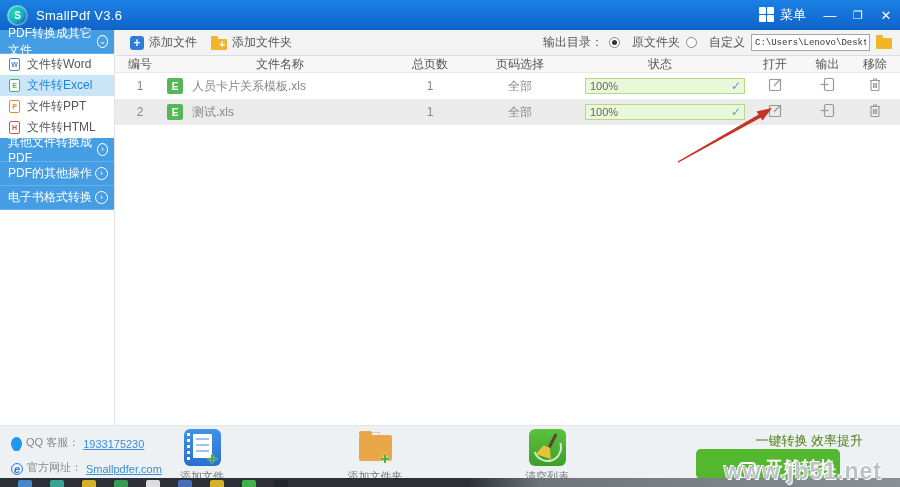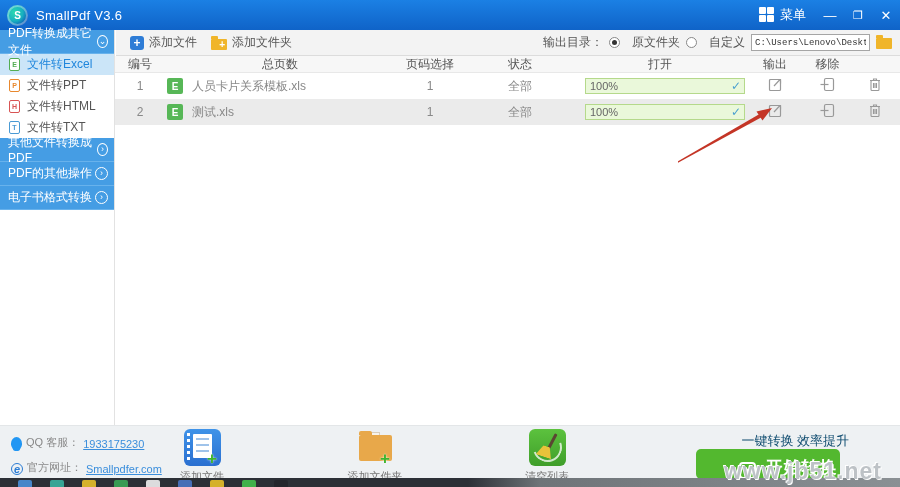--- a/index.html
+++ b/index.html
@@ -90,21 +90,21 @@
   .bi-folder .body { position:absolute; left:2px; top:6px; width:33px; height:26px; background:#e8a84a; border-radius:2px; }
   .bi-folder .body::before { content:""; position:absolute; left:0; top:-4px; width:13px; height:4px; background:#e8a84a; border-radius:2px 2px 0 0; }
   .bi-folder .paper { position:absolute; left:6px; top:3px; width:17px; height:14px; background:#f7f3ec; border:1px solid #d8cdbb; }
   .bi-folder .paper i { display:block; height:2px; background:#c8bfae; margin:3px 2px 0 2px; }
   .bi-clear { background:linear-gradient(180deg,#5cc23e,#3f9e2a); }
   .bi-clear .swoosh { position:absolute; left:4px; top:4px; width:29px; height:29px; border:2px solid rgba(255,255,255,.75);
     border-radius:50%; border-top-color:transparent; border-left-color:transparent; transform:rotate(25deg); }
   .bi-clear .handle { position:absolute; left:22px; top:4px; width:3px; height:16px; background:#5a4632; transform:rotate(28deg); border-radius:1px; }
   .bi-clear .bristle { position:absolute; left:8px; top:17px; width:16px; height:11px; background:#e8c23a;
     clip-path:polygon(30% 0,70% 0,100% 100%,0 100%); transform:rotate(18deg); }
-  .promo { position:absolute; right:51px; top:6px; font-size:13px; color:#0c4a6e; }
+  .promo { position:absolute; right:37px; top:6px; font-size:13px; color:#4d7c0f; }
   .start-btn { position:absolute; right:60px; top:23px; width:144px; height:30px; background:#53b82f; border-radius:5px;
     display:flex; align-items:flex-end; justify-content:center; gap:10px; color:#fff; cursor:default;padding-left:40px; }
   .start-btn .txt { font-size:17px; font-weight:bold; letter-spacing:1px; }
   .play-ico { width:17px; height:17px; border:2px solid #fff; border-radius:4px; display:flex; align-items:center; justify-content:center; }
   .play-ico::after { content:""; width:0; height:0; border-left:6px solid #fff; border-top:4px solid transparent; border-bottom:4px solid transparent; margin-left:1px; }
 
   .watermark { position:absolute; right:18px; top:458px; font-size:23px; font-weight:bold; color:#bdc2c6;
     text-shadow:1px 1px 0 #fff,-1px -1px 0 #fff; letter-spacing:1px; z-index:6; }
 
   .arrow-overlay { position:absolute; left:0; top:0; width:900px; height:487px; pointer-events:none; z-index:5; }
@@ -138,35 +138,35 @@
       <div class="winctl restore">❐</div>
       <div class="winctl">✕</div>
     </div>
   </div>
 
   <div class="sidebar">
     <div class="side-header">
       <span>PDF转换成其它文件</span>
       <span class="chev">⌄</span>
     </div>
+    <div class="side-item">
+      <span class="doc-ico" style="color:#4a86c8">W</span>
+      <span>文件转Word</span>
+    </div>
     <div class="side-item selected">
       <span class="doc-ico" style="color:#52ad52">E</span>
       <span>文件转Excel</span>
     </div>
     <div class="side-item">
       <span class="doc-ico" style="color:#e8882e">P</span>
       <span>文件转PPT</span>
     </div>
     <div class="side-item">
       <span class="doc-ico" style="color:#d85454">H</span>
       <span>文件转HTML</span>
-    </div>
-    <div class="side-item">
-      <span class="doc-ico" style="color:#4a9ad4">T</span>
-      <span>文件转TXT</span>
     </div>
     <div class="side-header">
       <span>其他文件转换成PDF</span>
       <span class="chev">›</span>
     </div>
     <div class="side-header">
       <span>PDF的其他操作</span>
       <span class="chev">›</span>
     </div>
     <div class="side-header">
@@ -196,20 +196,21 @@
         <span class="radio"></span>
         <span>自定义</span>
       </span>
       <input class="path-input" readonly="" value="C:\Users\Lenovo\Desktop\" style="">
       <span class="folder-sm" style="margin-top:2px"></span>
     </div>
   </div>
 
   <div class="thead grid-row">
     <div>编号</div>
+    <div>文件名称</div>
     <div>总页数</div>
     <div>页码选择</div>
     <div>状态</div>
     <div>打开</div>
     <div>输出</div>
     <div>移除</div>
   </div>
 
   <div class="trow row1 grid-row">
     <div class="c">1</div>

